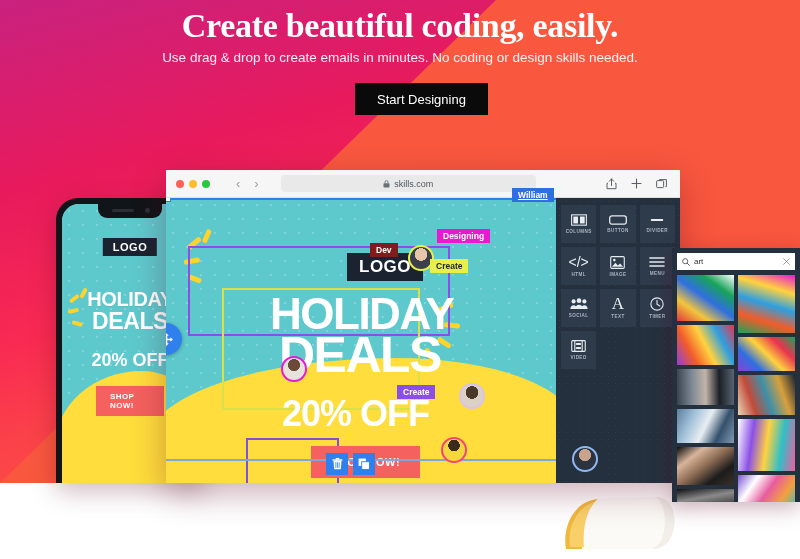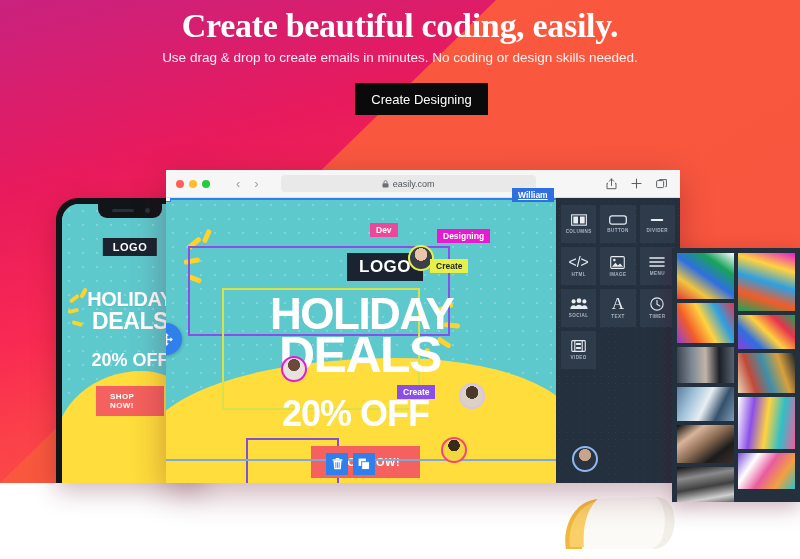--- a/index.html
+++ b/index.html
@@ -219,21 +219,21 @@
 </head>
 <body>
 
 <div id="hero-bg">
   <div id="hero-diag"></div>
   <div id="hero-dots"></div>
 </div>
 
 <h1 id="headline">Create beautiful coding, easily.</h1>
 <p id="subhead">Use drag &amp; drop to create emails in minutes. No coding or design skills needed.</p>
-<button id="cta-btn">Create Designing</button>
+<button id="cta-btn">Start Designing</button>
 
 <div id="phone">
   <div id="phone-screen">
     <div class="teal-bg"></div>
     <div class="yellow-wave"></div>
     <div id="phone-notch">
       <span class="spk"></span>
       <span class="cam"></span>
     </div>
 
@@ -268,21 +268,21 @@
     </div>
     <div class="navarrows">
       <span>‹</span>
       <span>›</span>
     </div>
     <div id="urlbar">
       <svg width="7" height="8" viewBox="0 0 7 8">
         <rect x="0.5" y="3.2" width="6" height="4.3" rx="0.8" fill="#6b7075"></rect>
         <path d="M2 3.2V2.1a1.5 1.5 0 013 0v1.1" stroke="#6b7075" stroke-width="0.85" fill="none"></path>
       </svg>
-      <span>easily.com</span>
+      <span>skills.com</span>
     </div>
     <div class="chrome-right">
       <svg width="11" height="12" viewBox="0 0 11 12">
         <path d="M5.5 1v6.5M5.5 1L3.3 3.2M5.5 1l2.2 2.2" stroke="#5b6066" stroke-width="1" fill="none" stroke-linecap="round"></path>
         <path d="M2 5.3H1v5.4h9V5.3H9" stroke="#5b6066" stroke-width="1" fill="none"></path>
       </svg>
       <svg width="11" height="11" viewBox="0 0 11 11">
         <path d="M5.5 1v9M1 5.5h9" stroke="#5b6066" stroke-width="1.1" stroke-linecap="round"></path>
       </svg>
       <svg width="12" height="12" viewBox="0 0 12 12">
@@ -435,21 +435,21 @@
       </div>
     </div>
   </div>
 </div>
 
 <div class="collab" style="left:512px; top:188px;">
   <div class="tag" style="background:#2f6fe0; color:#fff;text-decoration:underline;">William</div>
 </div>
 
 <div class="collab" style="left:370px; top:223px;">
-  <div class="tag" style="background:#ec4899; color:#fff;">Dev</div>
+  <div class="tag" style="background:#7f1d1d; color:#fff;margin-top:20px;">Dev</div>
 </div>
 
 <div class="collab" style="left:437px; top:229px;">
   <div class="tag" style="background:#e81ad0; color:#fff;">Designing</div>
 </div>
 
 <div class="collab" style="left:408px; top:245px;">
   <div class="av" style="left:0; top:0; border-color:#e8f048; background:radial-gradient(circle at 50% 34%, #e8c4a8 0 34%, #3a3f4a 35% 100%);"></div>
   <div class="tag" style="left:22px; top:14px; background:#e8f048; color:#1b2330;">Create</div>
 </div>
@@ -465,20 +465,30 @@
   <div class="av" style="left:0; top:0; border-color:#d8c4e8; background:radial-gradient(circle at 50% 34%, #4a3828 0 34%, #ddd0c4 35% 100%);"></div>
 </div>
 <div class="collab" style="left:441px; top:437px;">
   <div class="av" style="left:0; top:0; border-color:#f4457a; background:radial-gradient(circle at 50% 30%, #3a2a1e 0 30%, #f2d83c 31% 100%);"></div>
 </div>
 <div class="collab" style="left:572px; top:446px;">
   <div class="av" style="left:0; top:0; border-color:#8fb8f0; background:radial-gradient(circle at 50% 32%, #c9a48c 0 32%, #2b3340 33% 100%);"></div>
 </div>
 
 <div id="img-picker">
+  <div id="img-search">
+    <svg width="8" height="8" viewBox="0 0 9 9">
+      <circle cx="3.6" cy="3.6" r="2.9" stroke="#555" stroke-width="1" fill="none"></circle>
+      <path d="M5.8 5.8L8.4 8.4" stroke="#555" stroke-width="1" stroke-linecap="round"></path>
+    </svg>
+    <span class="q" title="Search">art</span>
+    <svg width="7" height="7" viewBox="0 0 8 8">
+      <path d="M0.7 0.7l6.6 6.6M7.3 0.7L0.7 7.3" stroke="#888" stroke-width="0.9" stroke-linecap="round"></path>
+    </svg>
+  </div>
   <div id="img-masonry">
       <div class="thumb" style="height: 46px; background: linear-gradient(35deg, rgb(224, 58, 58) 0%, rgb(242, 197, 61) 26%, rgb(47, 111, 224) 50%, rgb(24, 163, 90) 74%, rgb(255, 255, 255) 100%);"></div>
       <div class="thumb" style="height: 40px; background: linear-gradient(62deg, rgb(139, 63, 216) 0%, rgb(242, 92, 42) 26%, rgb(255, 210, 63) 50%, rgb(47, 159, 224) 74%, rgb(232, 52, 78) 100%);"></div>
       <div class="thumb" style="height: 36px; background: linear-gradient(89deg, rgb(58, 66, 80) 0%, rgb(125, 136, 148) 26%, rgb(194, 180, 168) 50%, rgb(27, 32, 39) 74%, rgb(90, 100, 114) 100%);"></div>
       <div class="thumb" style="height: 34px; background: linear-gradient(116deg, rgb(92, 125, 158) 0%, rgb(159, 192, 216) 26%, rgb(232, 238, 242) 50%, rgb(52, 80, 107) 74%, rgb(127, 155, 181) 100%);"></div>
       <div class="thumb" style="height: 38px; background: linear-gradient(143deg, rgb(10, 10, 10) 0%, rgb(216, 180, 154) 26%, rgb(138, 106, 82) 50%, rgb(28, 28, 28) 74%, rgb(58, 48, 40) 100%);"></div>
       <div class="thumb" style="height: 40px; background: linear-gradient(170deg, rgb(16, 16, 16) 0%, rgb(138, 138, 138) 26%, rgb(64, 64, 64) 50%, rgb(208, 208, 208) 74%, rgb(32, 32, 32) 100%);"></div>
       <div class="thumb" style="height: 58px; background: linear-gradient(197deg, rgb(232, 26, 208) 0%, rgb(255, 210, 63) 26%, rgb(47, 159, 224) 50%, rgb(242, 92, 42) 74%, rgb(24, 163, 90) 100%);"></div>
       <div class="thumb" style="height: 34px; background: linear-gradient(224deg, rgb(24, 163, 90) 0%, rgb(232, 52, 78) 26%, rgb(255, 210, 63) 50%, rgb(47, 111, 224) 74%, rgb(139, 63, 216) 100%);"></div>
       <div class="thumb" style="height: 40px; background: linear-gradient(251deg, rgb(27, 35, 48) 0%, rgb(216, 160, 60) 26%, rgb(63, 143, 168) 50%, rgb(194, 74, 58) 74%, rgb(232, 216, 184) 100%);"></div>

